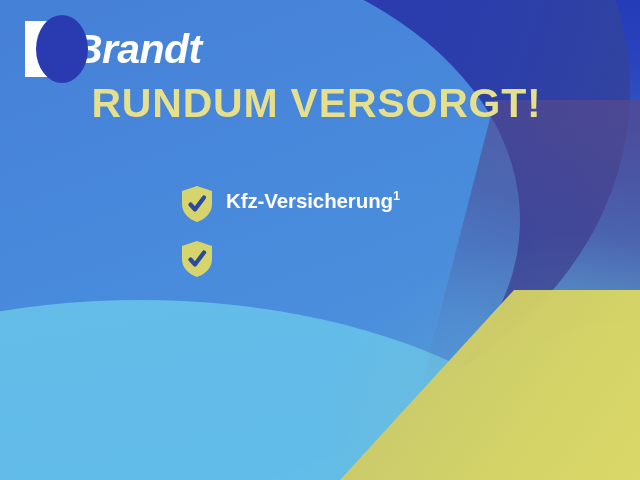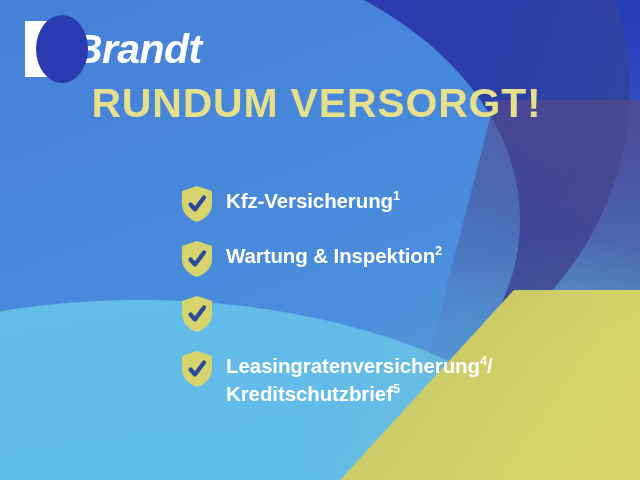--- a/index.html
+++ b/index.html
@@ -235,44 +235,26 @@
       <div class="feature-item">
         <span class="shield-icon">
           <svg viewBox="0 0 34 38" width="34" height="38" aria-hidden="true">
             <path d="M17 1 L32 6 V19 C32 28 25.5 34 17 37 C8.5 34 2 28 2 19 V6 Z" fill="#d6d46c"></path>
             <path d="M10.5 19.5 L15 24.5 L24 12.5" stroke="#2b4a9e" stroke-width="4.2" fill="none" stroke-linecap="round" stroke-linejoin="round"></path>
           </svg>
         </span>
         <span class="feature-label"><span>Kfz-Versicherung</span><sup>1</sup></span>
       </div>
 
-      <div class="feature-item">
-        <span class="shield-icon">
-          <svg viewBox="0 0 34 38" width="34" height="38" aria-hidden="true">
-            <path d="M17 1 L32 6 V19 C32 28 25.5 34 17 37 C8.5 34 2 28 2 19 V6 Z" fill="#d6d46c"></path>
-            <path d="M10.5 19.5 L15 24.5 L24 12.5" stroke="#2b4a9e" stroke-width="4.2" fill="none" stroke-linecap="round" stroke-linejoin="round"></path>
-          </svg>
-        </span>
-        <span class="feature-label"><span>Wartung &amp; Inspektion</span><sup>2</sup></span>
-      </div>
 
       <div class="feature-item">
         <span class="shield-icon">
           <svg viewBox="0 0 34 38" width="34" height="38" aria-hidden="true">
             <path d="M17 1 L32 6 V19 C32 28 25.5 34 17 37 C8.5 34 2 28 2 19 V6 Z" fill="#d6d46c"></path>
             <path d="M10.5 19.5 L15 24.5 L24 12.5" stroke="#2b4a9e" stroke-width="4.2" fill="none" stroke-linecap="round" stroke-linejoin="round"></path>
           </svg>
         </span>
       </div>
 
-      <div class="feature-item">
-        <span class="shield-icon">
-          <svg viewBox="0 0 34 38" width="34" height="38" aria-hidden="true">
-            <path d="M17 1 L32 6 V19 C32 28 25.5 34 17 37 C8.5 34 2 28 2 19 V6 Z" fill="#d6d46c"></path>
-            <path d="M10.5 19.5 L15 24.5 L24 12.5" stroke="#2b4a9e" stroke-width="4.2" fill="none" stroke-linecap="round" stroke-linejoin="round"></path>
-          </svg>
-        </span>
-        <span class="feature-label"><span>Leasingratenversicherung</span><sup>4</sup><span>/</span><br><span>Kreditschutzbrief</span><sup>5</sup></span>
-      </div>
 
     </div>
   </div>
 </div>
 
 </body></html>

